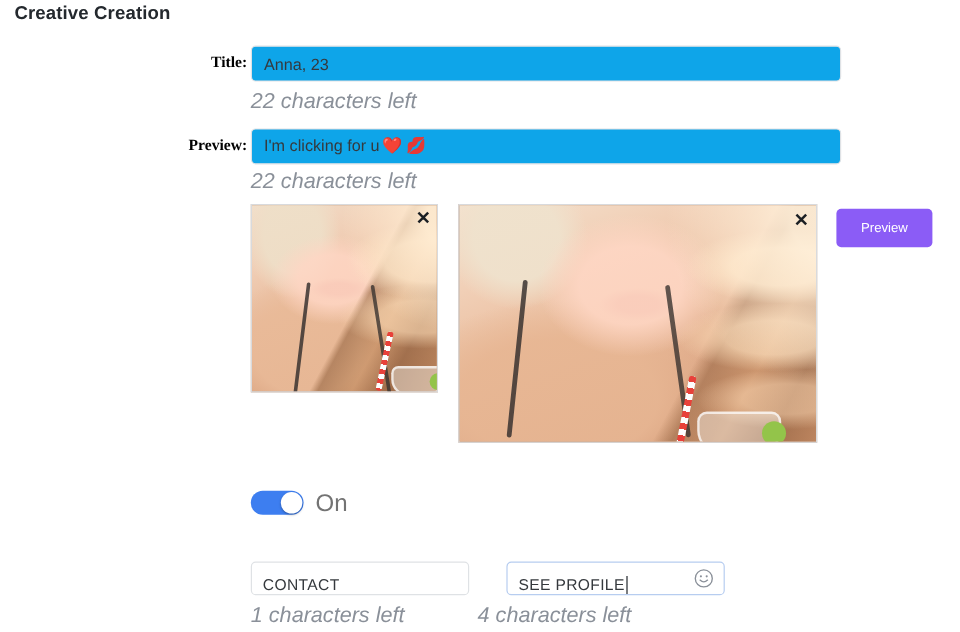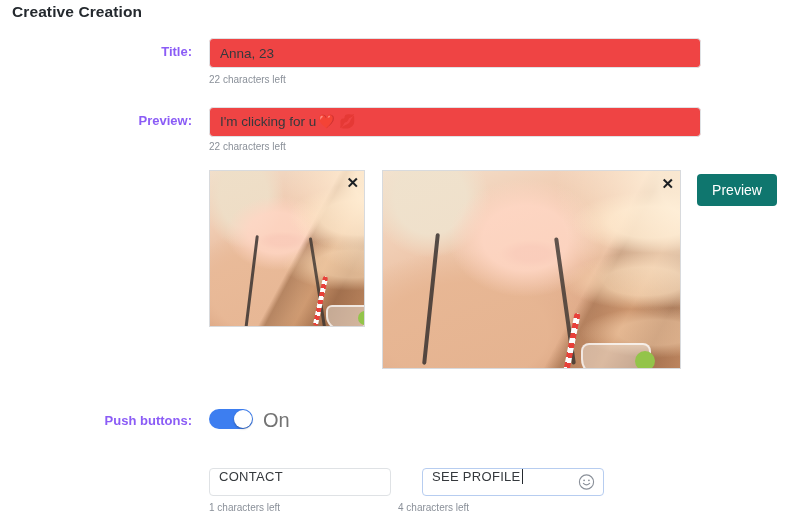--- a/index.html
+++ b/index.html
@@ -14,39 +14,39 @@
 
   .page-title {
     position: absolute; left: 12px; top: 3px;
     font-size: 15.5px; font-weight: bold; color: #24292e;
     letter-spacing: 0.1px;
   }
 
   
   .row { position: absolute; left: 0; width: 800px; }
   .lbl {
-    position: absolute; left: 58px; width: 134px;
-    text-align: right; font-size: 13px; font-weight: bold; color: #8b5cf6;
+    position: absolute; left: 72px; width: 134px;
+    text-align: right; font-size: 13px; font-weight: bold; color: #000000; font-family: Liberation Serif, serif;
   }
   .field-wrap { position: absolute; left: 209px; }
 
   .txt-input {
     width: 492px; height: 30px;
     border: 1px solid #dfe2e5; border-radius: 4px;
-    background: #ef4444; padding: 0 10px;
+    background: #0ea5e9; padding: 0 10px;
     font-size: 13.5px; color: #35393d;
     font-family: "Liberation Sans", sans-serif;
     outline: none; line-height: 28px;
     display: flex; align-items: center;
   }
   .emoji { font-size: 13.5px; margin-left: 2px; }
 
   .counter {
     position: absolute; left: 209px;
-    font-size: 10px; color: #8a9099;
+    font-size: 18px; color: #8a9099; font-style: italic;
   }
 
   
   .thumb {
     position: absolute;
     border: 1px solid #d8dadd;
     overflow: hidden;
     background: #c9a58a;
   }
   .thumb .photo {
@@ -56,22 +56,22 @@
   .closex {
     position: absolute; font-size: 15px; font-weight: bold;
     color: #1b1f23; cursor: pointer; line-height: 1;
     font-family: "Liberation Sans", sans-serif;
     z-index: 5;
   }
 
   .preview-btn {
     position: absolute; left: 697px; top: 174px;
     width: 80px; height: 32px;
-    background: #0f766e; border: none; border-radius: 4px;
-    color: #ffffff; font-size: 14px;
+    background: #8b5cf6; border: none; border-radius: 4px;
+    color: #ffffff; font-size: 11px;
     font-family: "Liberation Sans", sans-serif;
     cursor: pointer;
   }
 
   
   .toggle {
     position: absolute; left: 209px; top: 409px;
     width: 44px; height: 20px; border-radius: 10px;
     background: #3d7ef0; cursor: pointer;
   }
@@ -88,21 +88,21 @@
     position: absolute; left: 209px; top: 433px;
     font-size: 12.5px; color: #868d95;
   }
 
   
   .btn-input {
     position: absolute; height: 28px;
     border: 1px solid #dfe2e5; border-radius: 4px;
     background: #fff; padding: 0 9px;
     font-size: 13px; color: #35393d; letter-spacing: .3px;
-    display: flex; align-items: flex-start;
+    display: flex; align-items: flex-end;
     font-family: "Liberation Sans", sans-serif;
   }
   .btn-input.focused { border-color: #b7cdf0; }
   .caret-bar {
     display: inline-block; width: 1px; height: 15px;
     background: #24292e; margin-left: 1px;
   }
   .smiley {
     position: absolute; right: 8px; top: 50%; transform: translateY(-50%);
     width: 17px; height: 17px; cursor: pointer;
@@ -203,21 +203,20 @@
       border:2px solid rgba(255,255,255,.7); border-radius:8px 8px 18px 18px;
       background:rgba(245,245,240,.42);"></div>
     <div style="
       position:absolute; left:252px; top:180px; width:20px; height:20px;
       background:#93c44a; border-radius:50%;"></div>
     <span class="closex" style="right:6px; top:5px;">✕</span>
   </div>
 
   <button class="preview-btn">Preview</button>
 
-  <div class="lbl" style="position:absolute; top:413px;">Push buttons:</div>
 
   <div class="toggle">
     <div class="knob"></div>
   </div>
   <div class="toggle-label">On</div>
 
 
   <div class="btn-input" style="left:209px; top:468px; width:182px;">
     <span>CONTACT</span>
   </div>

